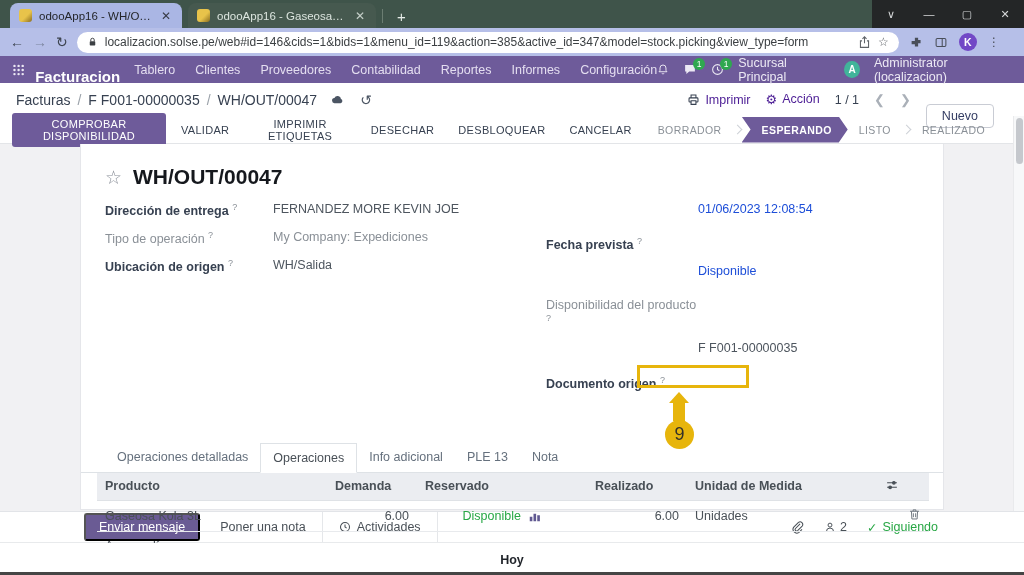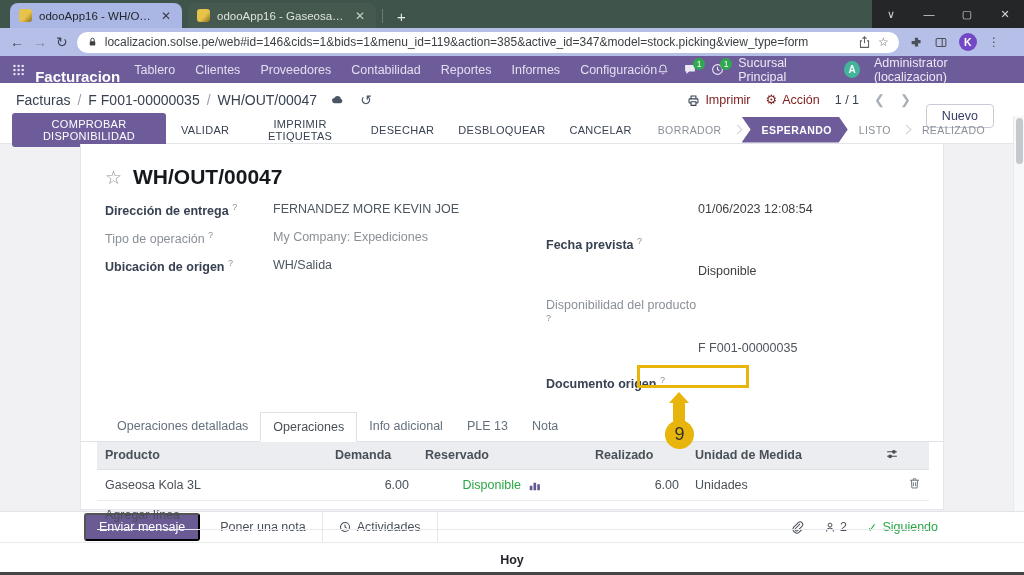--- a/index.html
+++ b/index.html
@@ -36,21 +36,21 @@
   .nav-right { margin-left:auto; display:flex; align-items:center; gap:14px; }
   .icon-badge { position:relative; display:flex; }
   .badge { position:absolute; top:-5px; right:-8px; background:#2fa84f; color:#fff; font-size:8.5px; min-width:12px; height:12px; border-radius:7px; display:flex; align-items:center; justify-content:center; padding:0 2px; }
   .avatar-a { width:17px; height:17px; border-radius:50%; background:#41b49a; color:#fff; font-size:10px; font-weight:700; display:flex; align-items:center; justify-content:center; }
 
   
   .control-panel { height:33px; background:#fff; display:flex; align-items:center; padding:0 16px; font-size:14px; color:#374151; }
   .breadcrumb { display:flex; align-items:center; gap:7px; }
   .crumb-sep { color:#9aa1a9; }
   .cp-right { margin-left:auto; display:flex; align-items:center; gap:15px; font-size:12.5px; margin-right:14px; }
-  .cp-action { display:flex; align-items:flex-end; gap:5px; color:#7f1d1d; }
+  .cp-action { display:flex; align-items:flex-start; gap:5px; color:#4c1d95; }
   .pager-arrow { color:#aab0b8; font-size:13px; }
   .btn-new { border:1px solid #c9ccd4; border-radius:4px; padding:4px 15px; font-size:12.5px; color:#343d63; background:#fff;margin-top:32px; }
 
   
   .statusrow { height:28px; background:#fff; border-bottom:1px solid #e3e5e8; display:flex; align-items:center; padding:0 12px; gap:6px; }
   .sbtn { font-size:11px; letter-spacing:.3px; color:#374151; padding:4px 9px; background:none; border:none; font-family:inherit; }
   .sbtn.primary { background:#6e5b9a; color:#fff; border-radius:3px; padding:5px 11px; }
   .states { margin-left:auto; display:flex; align-items:center; margin-right:16px; height:100%; }
   .state { font-size:10.5px; letter-spacing:.4px; color:#8a9097; padding:0 11px; display:flex; align-items:center; height:100%; }
   .state.active { background:#6e5b9a; color:#fff; font-weight:700; height:26px;
@@ -65,24 +65,24 @@
   .doc-title { font-size:21px; font-weight:700; color:#15181d; }
   .fields { display:flex; padding:4px 24px 0; gap:68px; }
   .fcol { flex:1; }
   .field { display:flex; margin-bottom:10px; font-size:12.5px; line-height:1.25; }
   .flabel { width:168px; flex-shrink:0; font-weight:700; color:#374151; }
   .fcol.right .flabel { width:152px;margin-top:34px; }
   .flabel.muted { font-weight:400; color:#8a9097; }
   .flabel sup { font-size:9px; color:#8a9097; font-weight:400; }
   .fvalue { color:#4d555e; }
   .fvalue.muted { color:#8a9097; }
-  .fvalue.gold { color:#404040; }
+  .fvalue.gold { color:#1d4ed8; }
 
   .formtabs { display:flex; padding:0 24px; margin-top:9px; border-bottom:1px solid #dee2e6; font-size:12.5px; color:#65707d; }
-  .ftab { padding:7px 12px; margin-bottom:-1px; }
+  .ftab { padding:7px 12px; margin-bottom:-1px;margin-top:31px; }
   .ftab.active { background:#fff; border:1px solid #dee2e6; border-bottom:1px solid #fff; color:#495057; }
 
   table.ops { width:832px; margin:0 16px; border-collapse:collapse; font-size:12.5px; table-layout:fixed; }
   .ops th { background:#ebedf1; color:#495057; font-weight:600; padding:6px 8px; text-align:left; border-bottom:1px solid #dfe2e6; }
   .ops td { padding:7px 8px; border-bottom:1px solid #e8eaed; color:#495057; }
   .r { text-align:right; } .c { text-align:center;margin-left:12px; }
   .red { color:#d9534f; } .green { color:#28a745; }
   .addline { color:#55606b; }
   .empty-row td { height:26px; }
 

